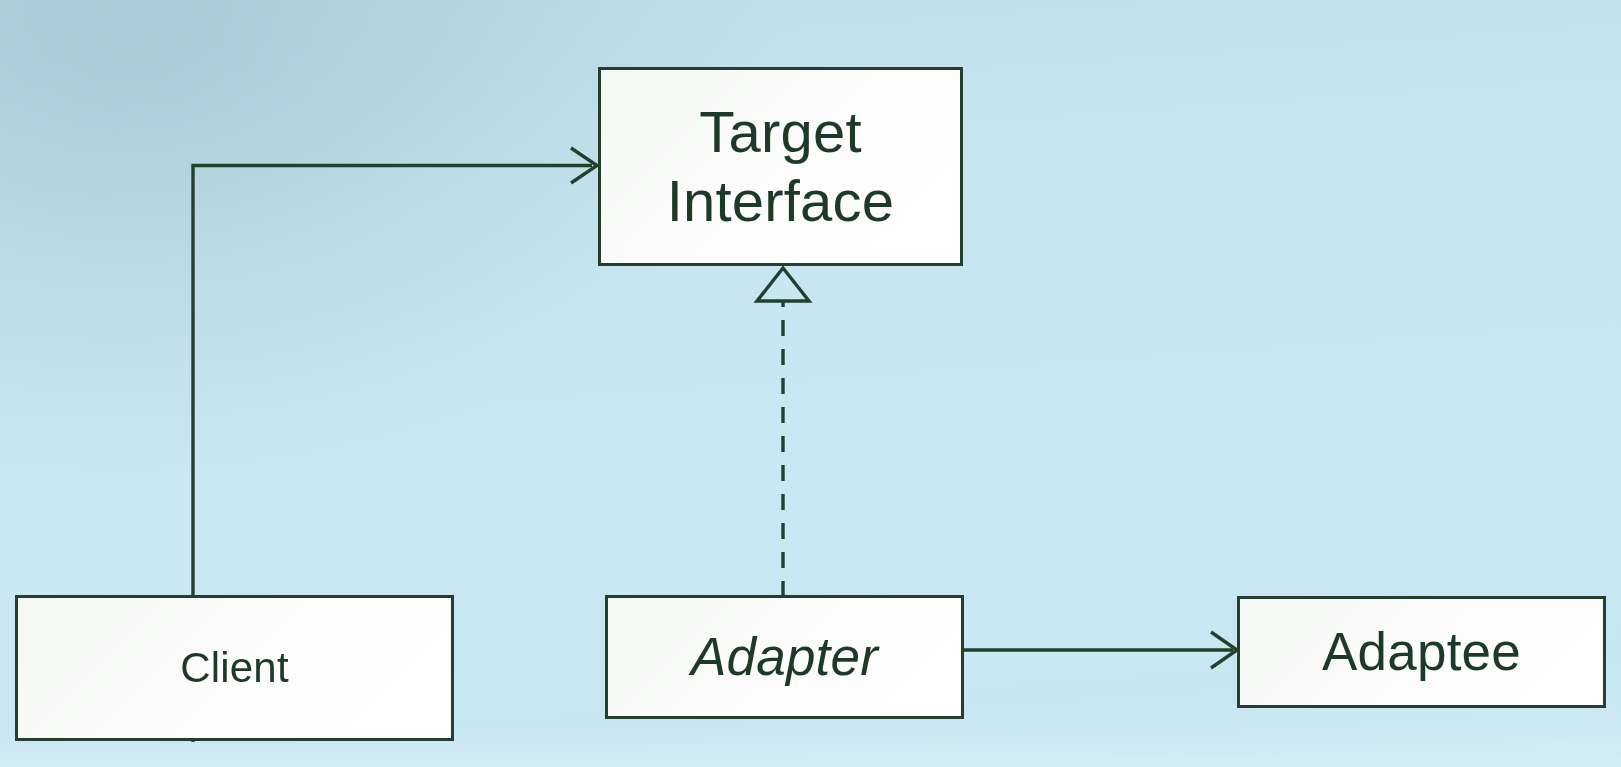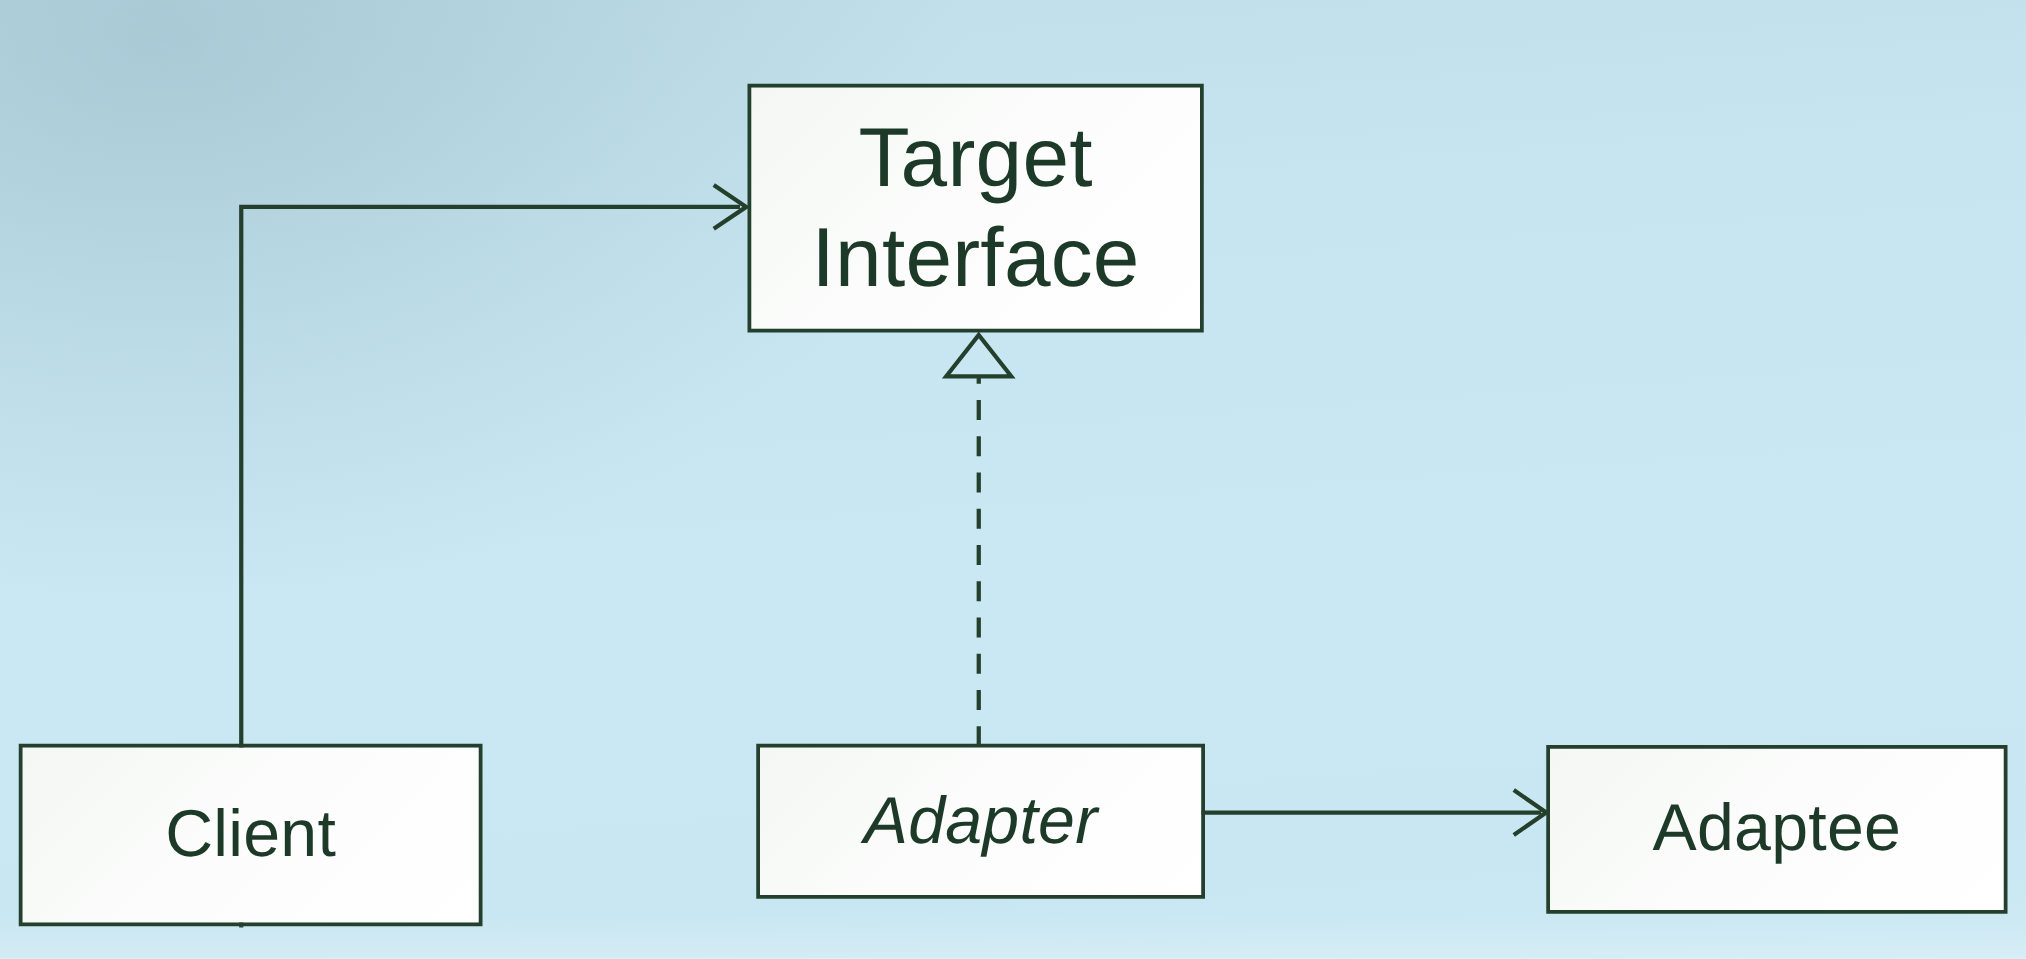--- a/index.html
+++ b/index.html
@@ -53,42 +53,42 @@
     font-weight: 400;
     letter-spacing: 0.2px;
     line-height: 1.18;
     z-index: 3;
   }
   #node-target {
     left: 598px;
     top: 67px;
     width: 365px;
     height: 199px;
-    font-size: 67px;
+    font-size: 58px;
   }
   #node-client {
     left: 15px;
     top: 595px;
-    width: 371px;
+    width: 439px;
     height: 146px;
-    font-size: 53px;
+    font-size: 42px;
   }
   #node-adapter {
     left: 605px;
     top: 595px;
     width: 359px;
     height: 124px;
     font-size: 53px;
     font-style: italic;
   }
   #node-adaptee {
     left: 1237px;
     top: 596px;
     width: 369px;
-    height: 135px;
+    height: 112px;
     font-size: 53px;
   }
   .node-label {
     display: block;
     white-space: pre-line;
     padding: 0 10px;
   }
 </style>
 </head>
 <body>

